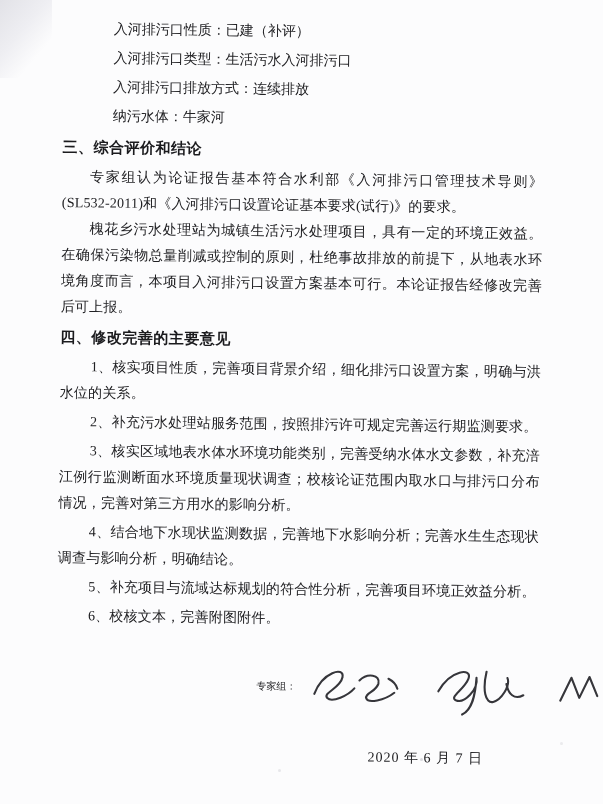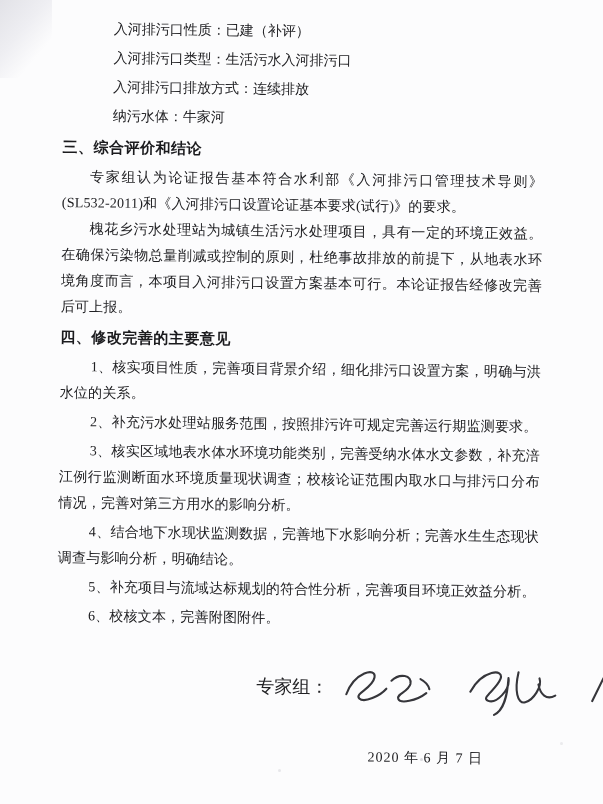--- a/index.html
+++ b/index.html
@@ -28,21 +28,21 @@
     margin:6px 0 6px 0;letter-spacing:0.5px;color:#1b1b1e;
   }
   .para{
     margin:0;text-align:justify;text-indent:2em;
     letter-spacing:0.2px;
   }
   .item{margin-top:3px;text-indent:2.2em;}
   .sig-row{
     margin-top:26px;display:flex;align-items:center;
   }
-  .sig-label{margin-left:200px;white-space:nowrap;font-size:18px;}
+  .sig-label{margin-left:200px;white-space:nowrap;font-size:10px;}
   .sig{margin-left:8px;flex:0 0 auto;}
   .sig path{fill:none;stroke:#36363b;stroke-width:2.1;stroke-linecap:round;stroke-linejoin:round;}
   .date-line{margin-top:28px;margin-left:312px;font-size:14px;white-space:nowrap;letter-spacing:1px;}
 </style>
 </head>
 <body>
 
 <div class="page">
 
   <div class="corner-shade"></div>

